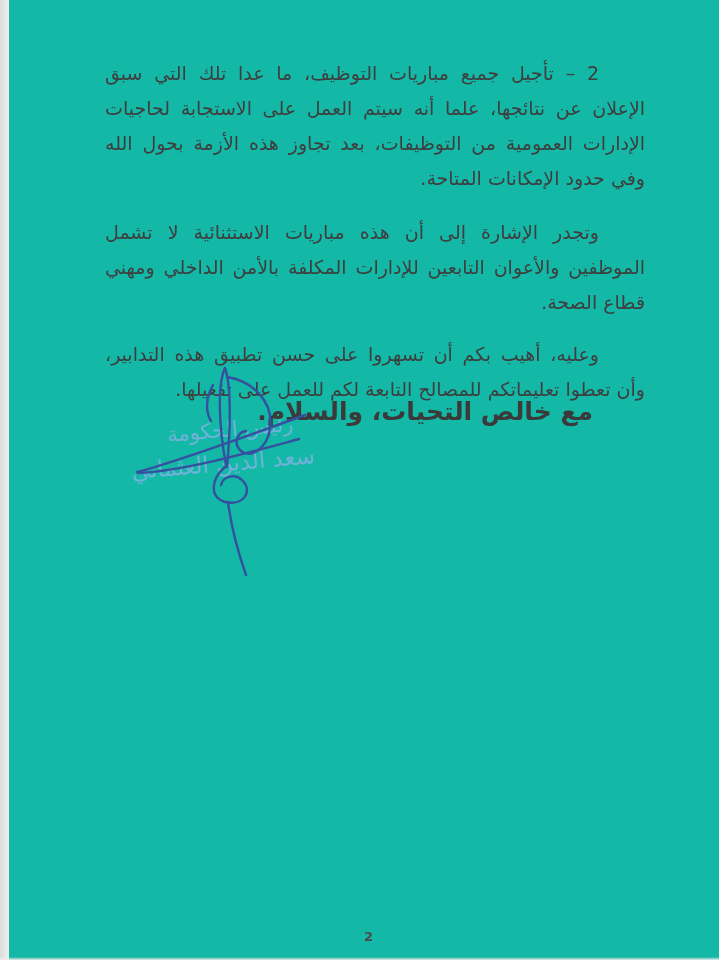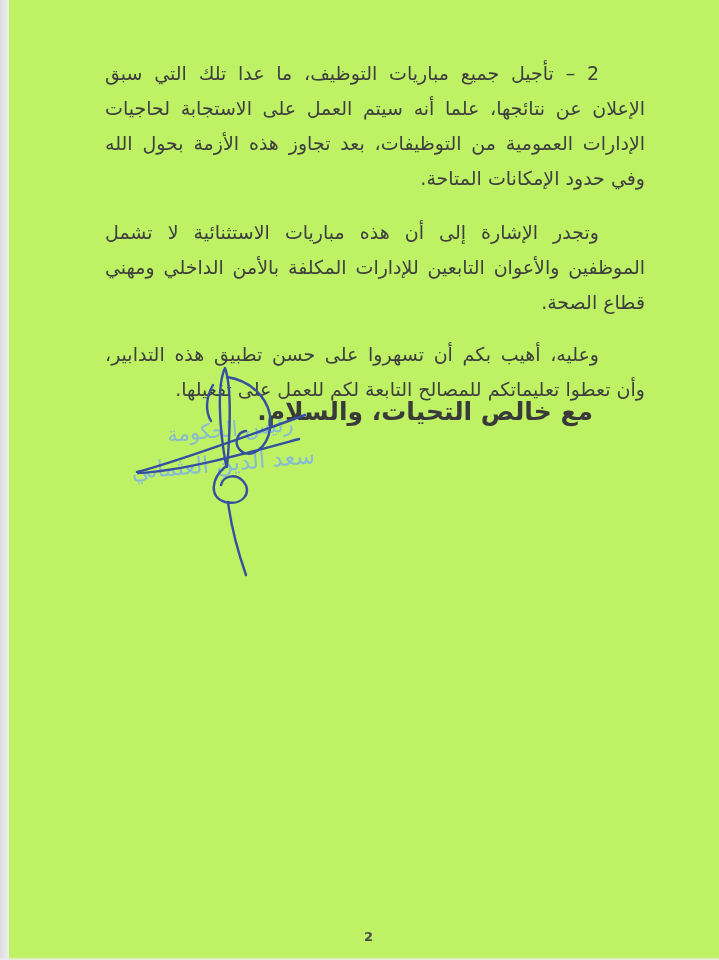--- a/index.html
+++ b/index.html
@@ -1,19 +1,19 @@
 <!DOCTYPE html>
 <html lang="ar"><head>
 <meta charset="utf-8">
 <style>
   html,body{margin:0;padding:0;background:#ffffff;}
   .page{
     position:relative;
     width:719px;height:960px;
-    background:#bef264;
+    background:#14b8a6;
     overflow:hidden;
     font-family:"DejaVu Sans",sans-serif;
   }
   .scan-edge{
     position:absolute;left:0;top:0;bottom:0;width:9px;
     background:linear-gradient(to right,#dcdcdc,#efefef);
   }
   .scan-edge-bottom{
     position:absolute;left:0;right:0;bottom:0;height:3px;
     background:linear-gradient(to top,#ececec,rgba(255,255,255,0));

